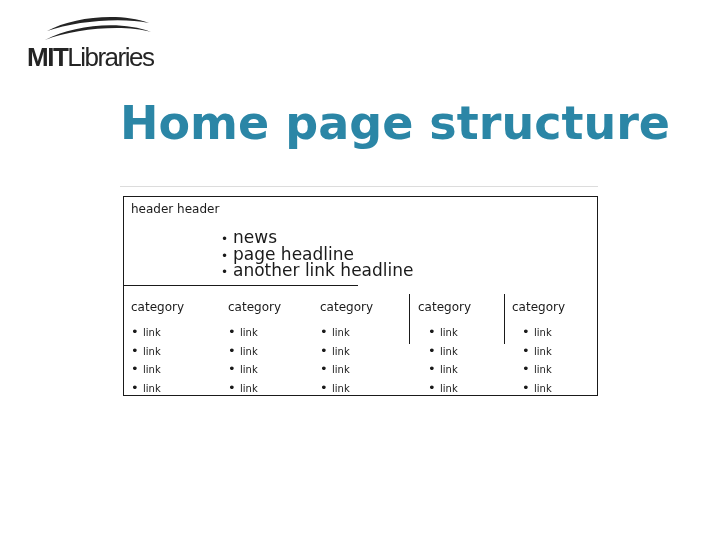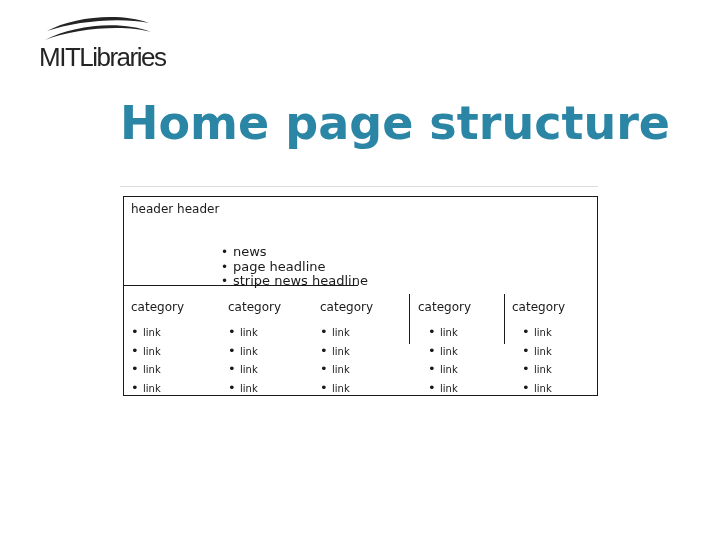--- a/index.html
+++ b/index.html
@@ -13,21 +13,21 @@
   }
 
   
   .logo{position:absolute;left:27px;top:10px;width:130px;}
   .logo-arcs{display:block;margin-left:16px;width:110px;height:32px;}
   .logo-text{
     font-family:"Liberation Sans",sans-serif;
     font-size:26px;line-height:1;margin-top:2px;
     letter-spacing:-1.5px;color:#242424;white-space:nowrap;
   }
-  .logo-text .mit{font-weight:400;margin-left:12px;}
+  .logo-text .mit{font-weight:700;}
   .logo-text .lib{font-weight:400;text-align:center;}
 
   
   .slide-title{
     position:absolute;left:120px;top:96px;
     font-size:46px;font-weight:bold;color:#2B86A6;
     letter-spacing:0px;white-space:nowrap;
   }
 
   
@@ -35,23 +35,23 @@
 
   
   .wirebox{
     position:absolute;left:123px;top:196px;
     width:473px;height:198px;
     border:1px solid #1a1a1a;background:#ffffff;
   }
   .header-label{position:absolute;left:7px;top:5px;font-size:12px;}
 
   .news-list{
-    position:absolute;left:97px;top:48px;
+    position:absolute;left:97px;top:33px;
     list-style:none;margin:0;padding:0;
-    font-size:13px;line-height:14.6px;
+    font-size:17px;line-height:14.6px;
   }
   .news-list li::before{content:"•";display:inline-block;width:12px;font-size:12px;}
 
   .news-divider{position:absolute;left:0;top:88px;width:234px;height:0;border-top:1px solid #1a1a1a;}
 
   .col{position:absolute;top:101px;width:92px;}
   .col-1{left:7px;}  .col-2{left:104px;} .col-3{left:196px;}
   .col-4{left:294px;} .col-5{left:388px;}
   .cat-label{font-size:12px;line-height:18px;}
   .link-list{list-style:none;margin:7px 0 0 0;padding:0;font-size:10px;line-height:17.6px;}
@@ -80,21 +80,21 @@
 
   <div class="faint-rule"></div>
 
   <div class="wirebox">
 
     <div class="header-label">header header</div>
 
     <ul class="news-list">
       <li>news</li>
       <li>page headline</li>
-      <li>stripe news headline</li>
+      <li>another link headline</li>
     </ul>
 
     <div class="news-divider"></div>
 
     <div class="col col-1">
       <div class="cat-label">category</div>
       <ul class="link-list">
         <li>link</li>
         <li>link</li>
         <li>link</li>

